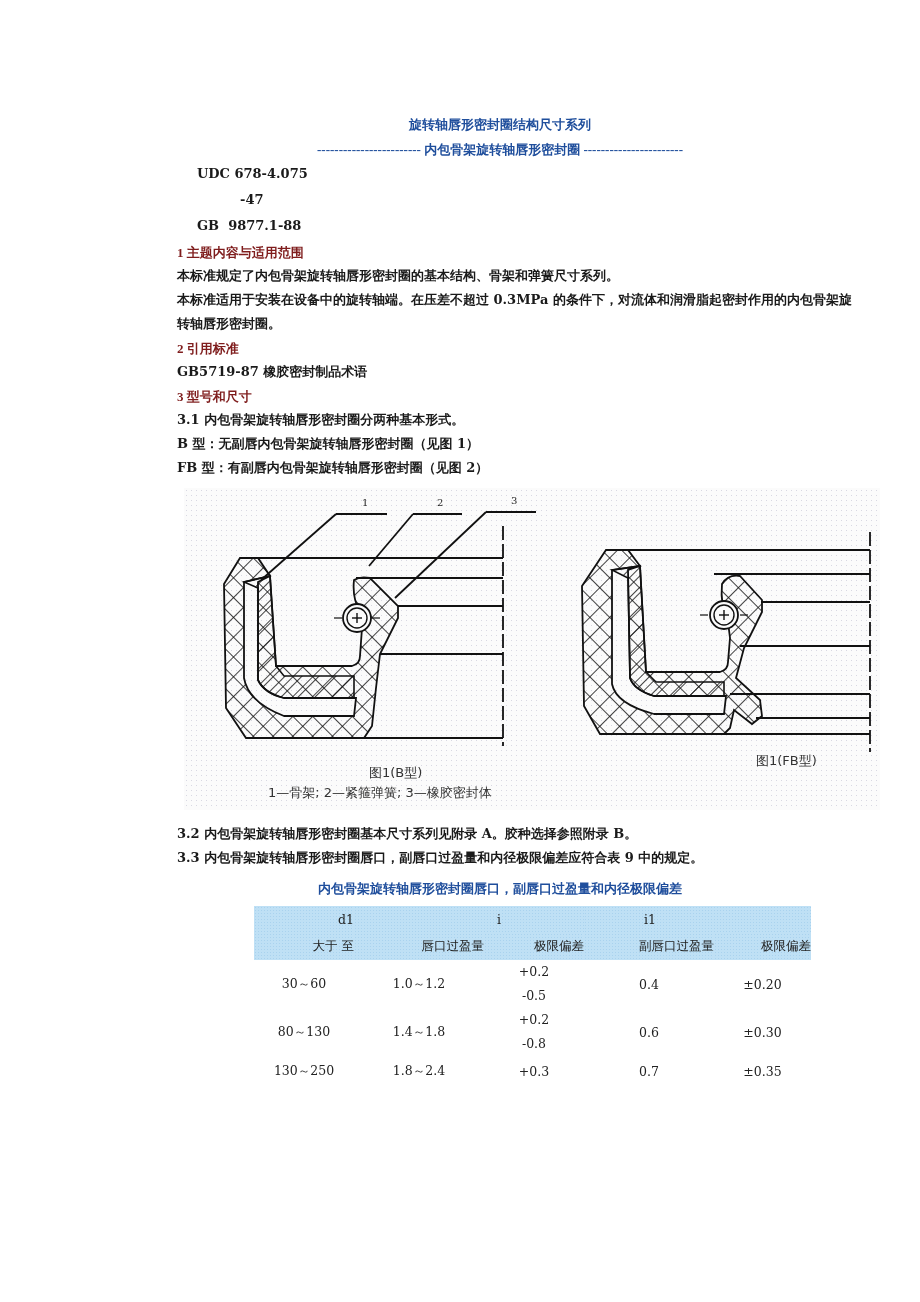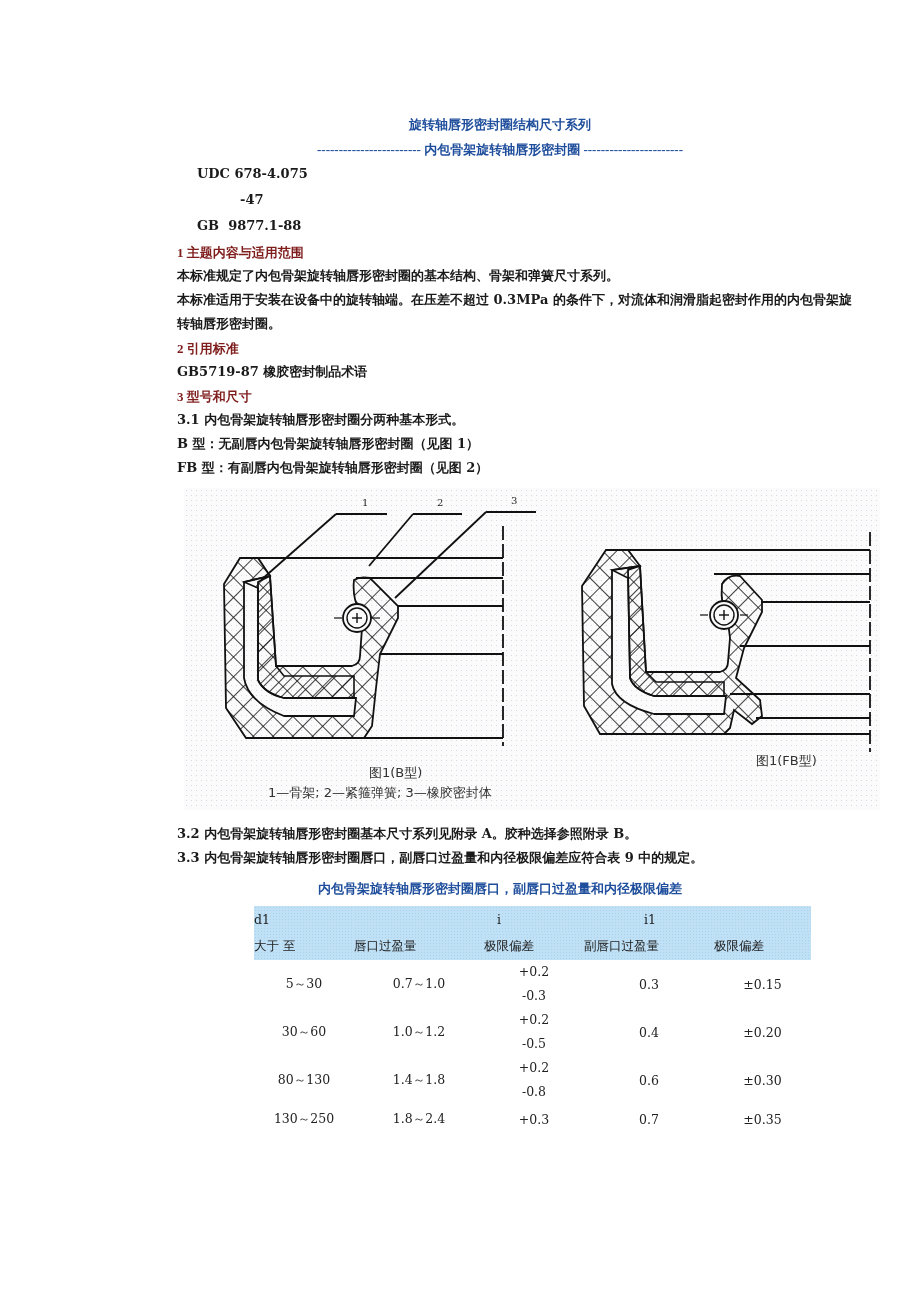--- a/index.html
+++ b/index.html
@@ -12,21 +12,21 @@
   .heading { font-family: Liberation Serif, serif; font-weight: bold; font-size: 13px; color: #7f1d1d; white-space: nowrap; }
   .figure { left: 144px; top: 488px; width: 696px; height: 322px;
             background-color: #fbfbfb;
             background-image: radial-gradient(#d8d8e2 0.6px, transparent 0.8px);
             background-size: 5px 5px; }
   .fig-caption { font-family: "DejaVu Sans", "Liberation Sans", sans-serif; font-size: 13px; color: #333; white-space: nowrap; }
   table.tbl { border-collapse: collapse; left: 214px; top: 906px; width: 557px; font-size: 12.5px; color: #222; }
   .tbl th { background-color: #bfe0f5;
             background-image: radial-gradient(#a9d2ee 0.6px, transparent 0.8px);
             background-size: 3px 3px;
-            font-weight: normal; height: 27px; padding: 0; text-align: left; }
+            font-weight: normal; height: 27px; padding: 0; text-align: right; }
   .tbl td { text-align: center; padding: 0; }
   .tbl td.dev { line-height: 24px; }
   .tbl tr.r td { height: 48px; }
   .tbl tr.r-last td { height: 30px; }
 </style>
 </head>
 <body>
 
 <div class="abs title" style="top:116px;">旋转轴唇形密封圈结构尺寸系列</div>
 <div class="abs title" style="top:141px;font-family:Liberation Serif, serif;">------------------------ 内包骨架旋转轴唇形密封圈 -----------------------</div>
@@ -132,30 +132,20 @@
     <tr>
       <th>大于 至</th>
       <th style="width:130px;">唇口过盈量</th>
       <th style="width:100px;">极限偏差</th>
       <th style="width:130px;">副唇口过盈量</th>
       <th style="width:97px;">极限偏差</th>
     </tr>
   </thead>
   <tbody>
     <tr class="r">
-      <td>5～30</td>
-      <td>0.7～1.0</td>
-      <td class="dev">
-          <div>+0.2</div>
-          <div>-0.3</div>
-        </td>
-      <td>0.3</td>
-      <td>±0.15</td>
-    </tr>
-    <tr class="r">
       <td>30～60</td>
       <td>1.0～1.2</td>
       <td class="dev">
           <div>+0.2</div>
           <div>-0.5</div>
         </td>
       <td>0.4</td>
       <td>±0.20</td>
     </tr>
     <tr class="r">

